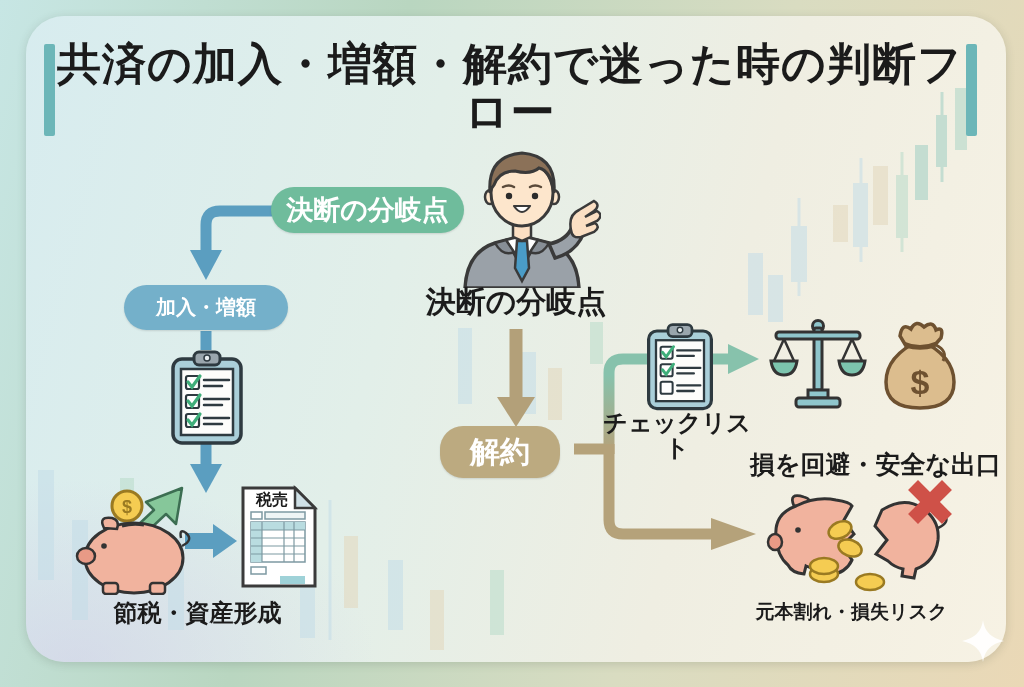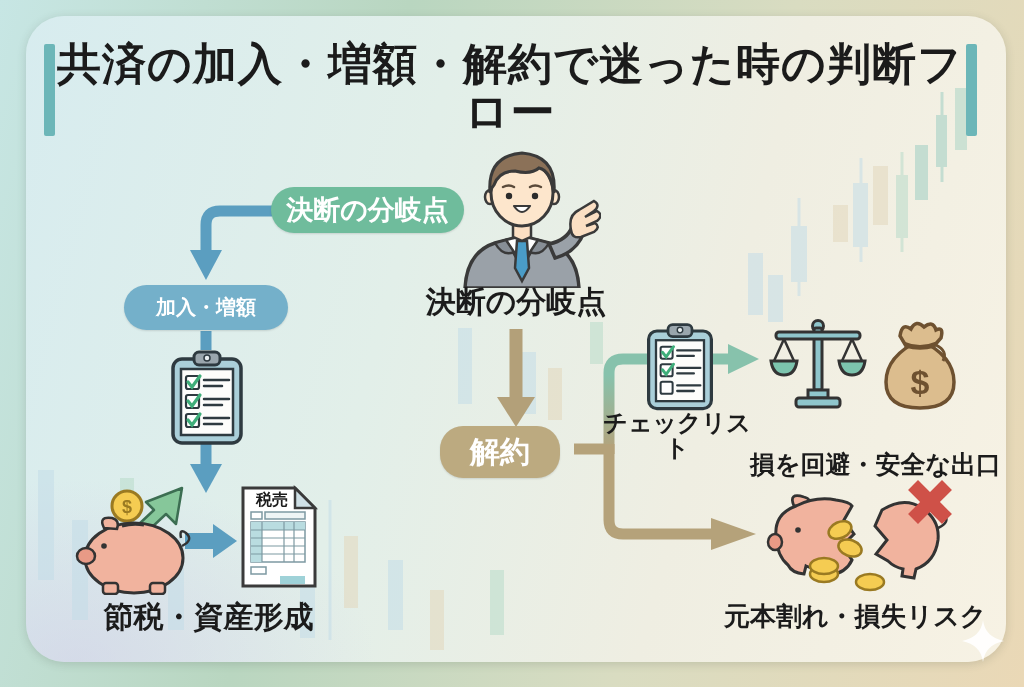--- a/index.html
+++ b/index.html
@@ -27,23 +27,23 @@
     position:absolute;display:flex;align-items:center;justify-content:center;
     color:#fff;font-weight:900;border-radius:23px;white-space:nowrap;
     box-shadow:0 1px 2px rgba(0,0,0,.12);
   }
   .pill.decision{left:271px;top:187px;width:193px;height:46px;background:#6fbc9c;font-size:27px;}
   .pill.join{left:124px;top:285px;width:164px;height:45px;background:#74b0ca;font-size:20px;}
   .pill.cancel{left:440px;top:426px;width:120px;height:52px;background:#bcaa80;font-size:30px;}
   .caption{position:absolute;font-weight:900;color:#1b1b1b;text-align:center;white-space:nowrap;}
   .caption.advisor{left:406px;top:282px;width:220px;font-size:30px;}
   .caption.checknote{left:602px;top:410px;width:150px;font-size:24px;line-height:25px;white-space:normal;}
-  .caption.join-outcome{left:86px;top:597px;width:245px;font-size:30px;}
+  .caption.join-outcome{left:75px;top:597px;width:245px;font-size:24px;}
   .caption.safe-outcome{left:738px;top:421px;width:275px;font-size:25px;margin-top:27px;}
-  .caption.loss-outcome{left:724px;top:599px;width:255px;font-size:26px;}
+  .caption.loss-outcome{left:724px;top:599px;width:255px;font-size:19px;}
   .illus{position:absolute;}
 </style>
 </head>
 <body>
 
 <div class="stage">
   <div class="card"></div>
 
   <svg class="layer">
     <g opacity="0.55">

